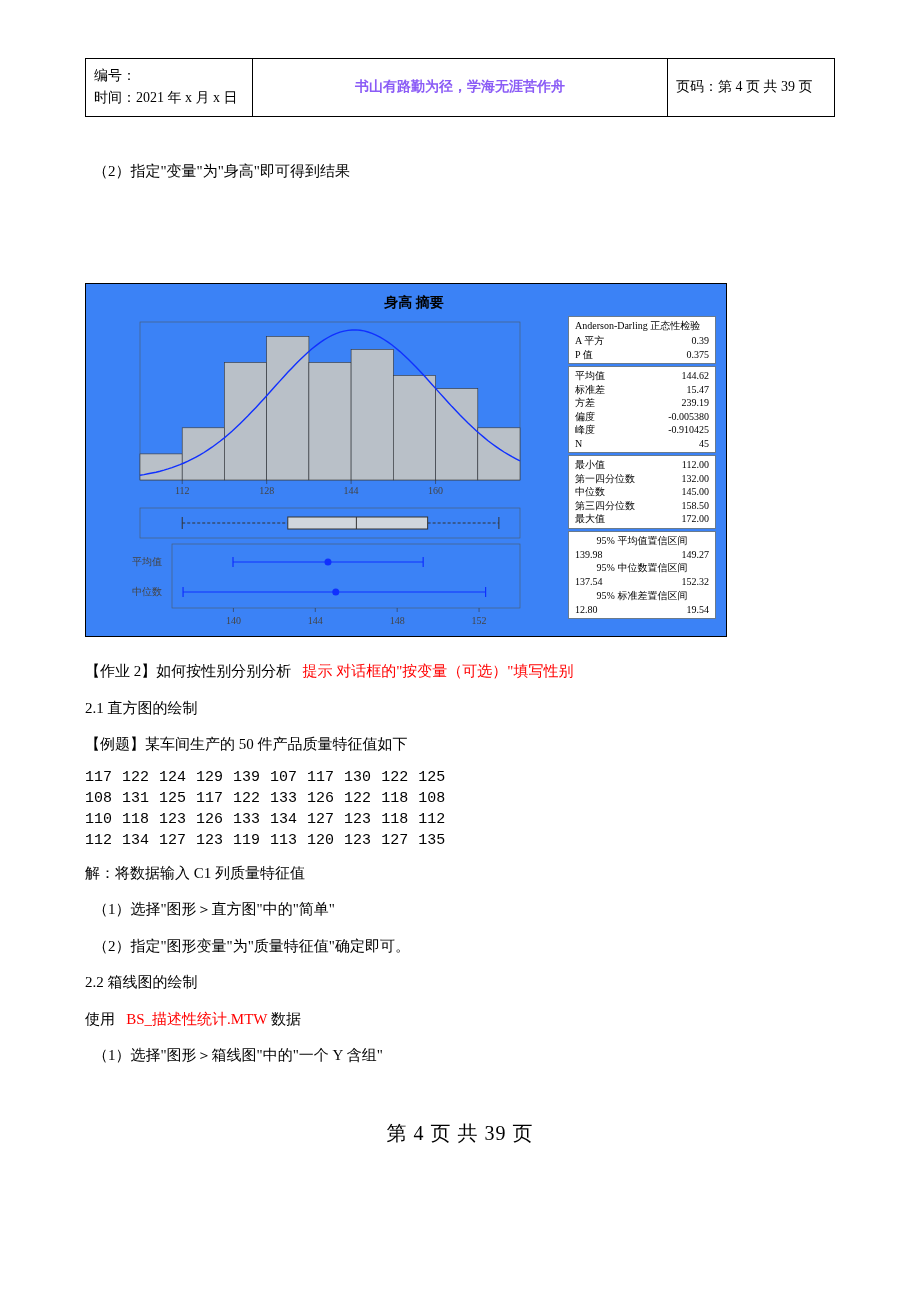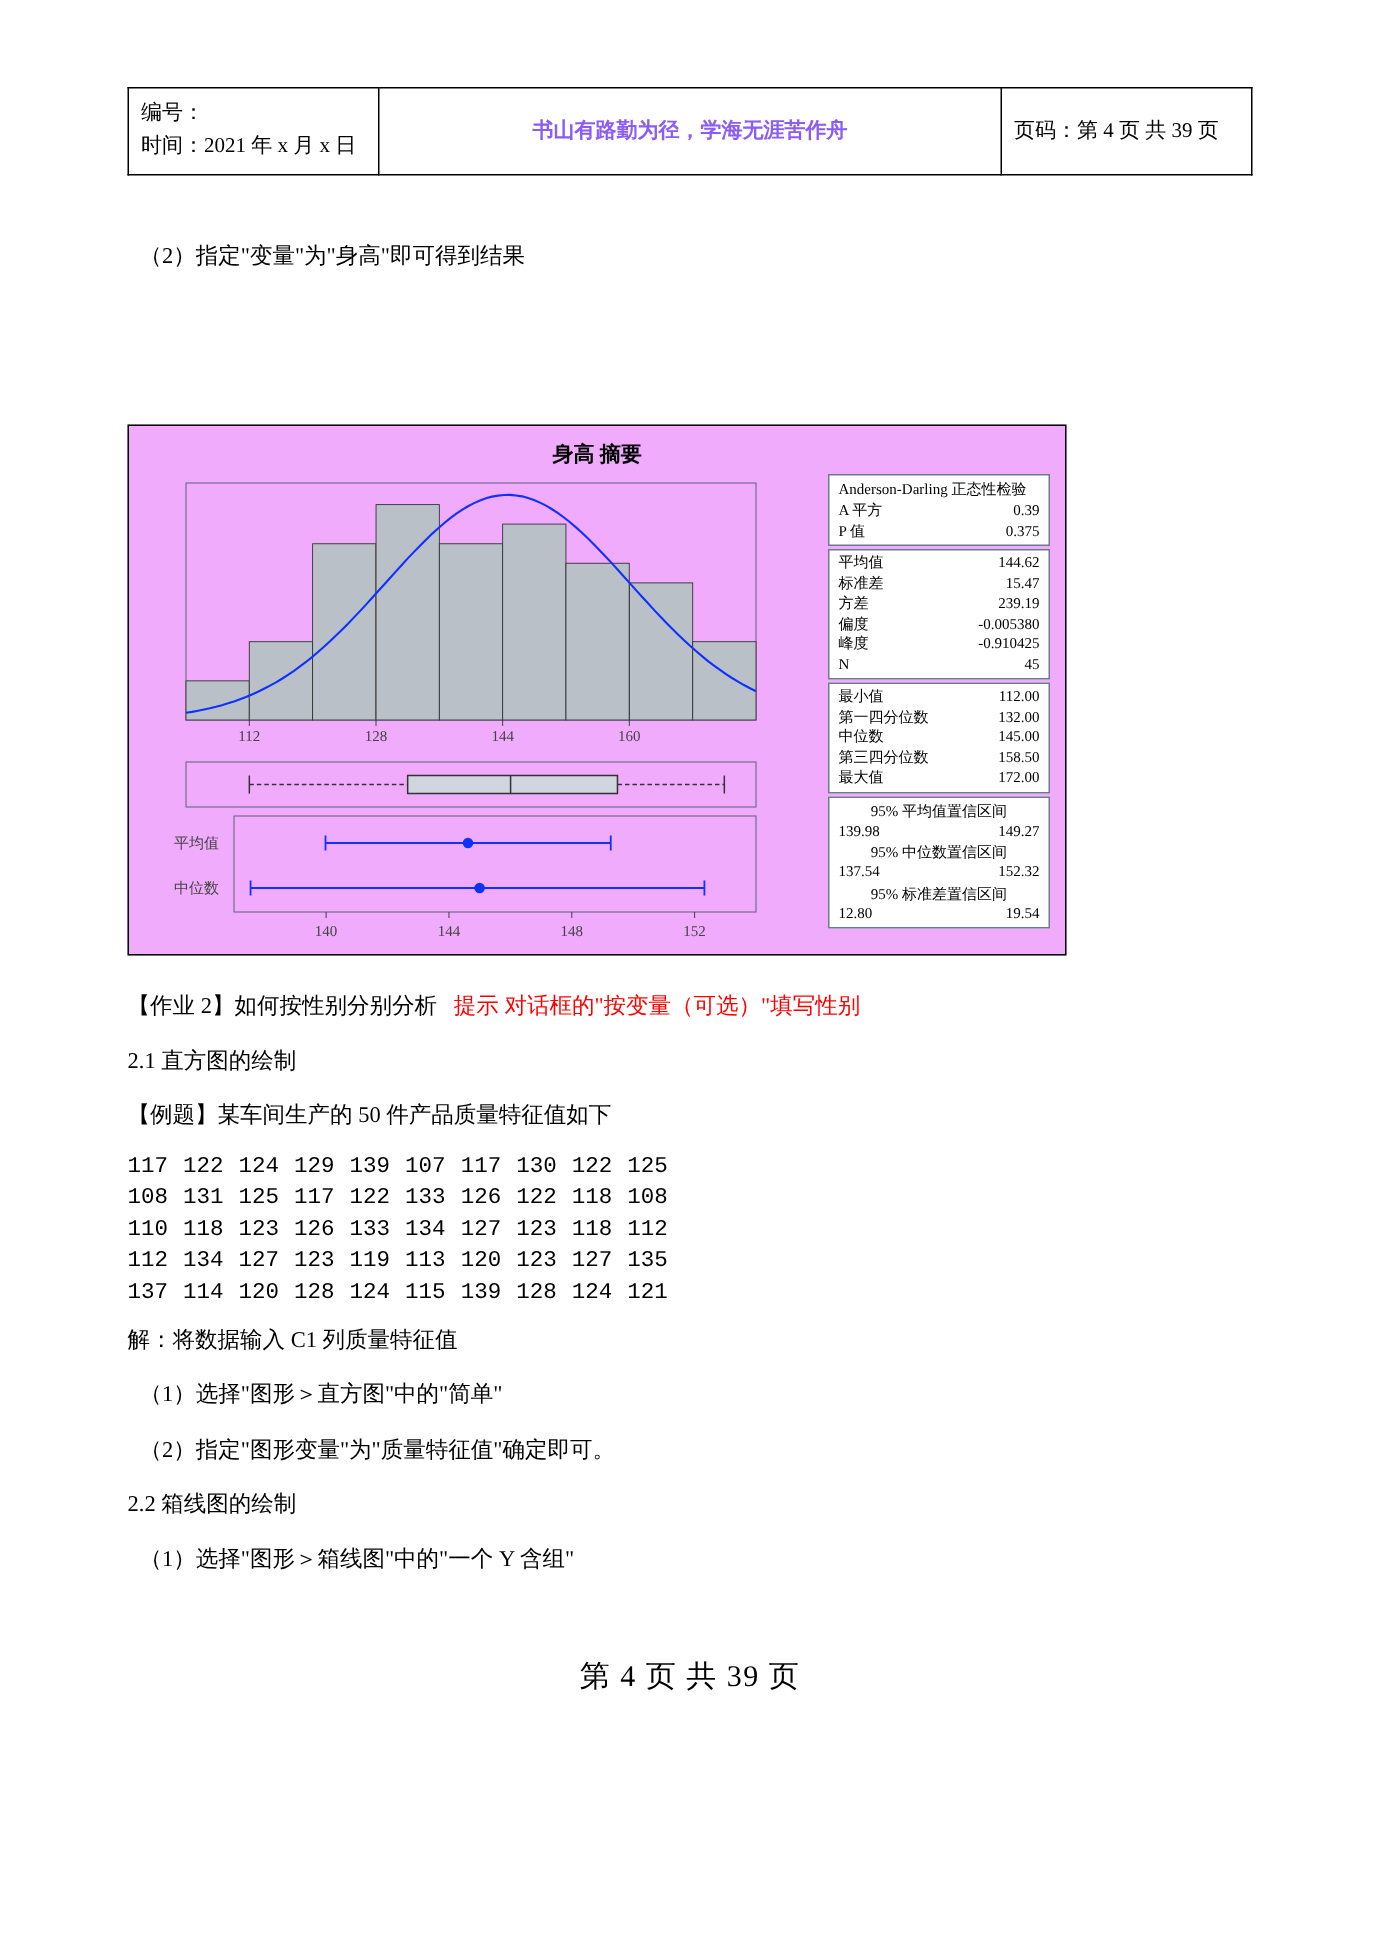--- a/index.html
+++ b/index.html
@@ -50,25 +50,25 @@
   .footer {
     text-align: center;
     font-size: 20px;
     margin-top: 50px;
     letter-spacing: 1px;
   }
 
   
   .chart-wrap {
     border: 1px solid #000;
-    padding: 10px 10px 8px 10px;
+    padding: 10px 10px 8px 26px;
     margin: 0 0 20px 0;
     font-family: "SimSun", "宋体", serif;
     width: 604px;
-    background: #f0abfc;
+    background: #3b82f6;
   }
   .chart-title {
     text-align: center;
     font-weight: bold;
     font-size: 14px;
     margin-bottom: 4px;
   }
   .chart-flex {
     display: flex;
   }
@@ -349,35 +349,28 @@
           <td>134</td>
           <td>127</td>
           <td>123</td>
           <td>119</td>
           <td>113</td>
           <td>120</td>
           <td>123</td>
           <td>127</td>
           <td>135</td>
         </tr>
-        <tr>
-          <td>137</td>
-          <td>114</td>
-          <td>120</td>
-          <td>128</td>
-          <td>124</td>
-          <td>115</td>
-          <td>139</td>
-          <td>128</td>
-          <td>124</td>
-          <td>121</td>
-        </tr>
       </tbody>
     </table>
 
   <p class="body-text">解：将数据输入 C1 列质量特征值</p>
   <p class="body-text indent">（1）选择"图形＞直方图"中的"简单"</p>
   <p class="body-text indent">（2）指定"图形变量"为"质量特征值"确定即可。</p>
   <p class="body-text">2.2 箱线图的绘制</p>
+  <p class="body-text">
+    <span>使用</span>
+    &nbsp;&nbsp;<span class="red">BS_描述性统计.MTW</span>
+    <span>数据</span>
+  </p>
   <p class="body-text indent">（1）选择"图形＞箱线图"中的"一个 Y 含组"</p>
 
   <div class="footer">第 4 页 共 39 页</div>
 </div>
 
 </body></html>

